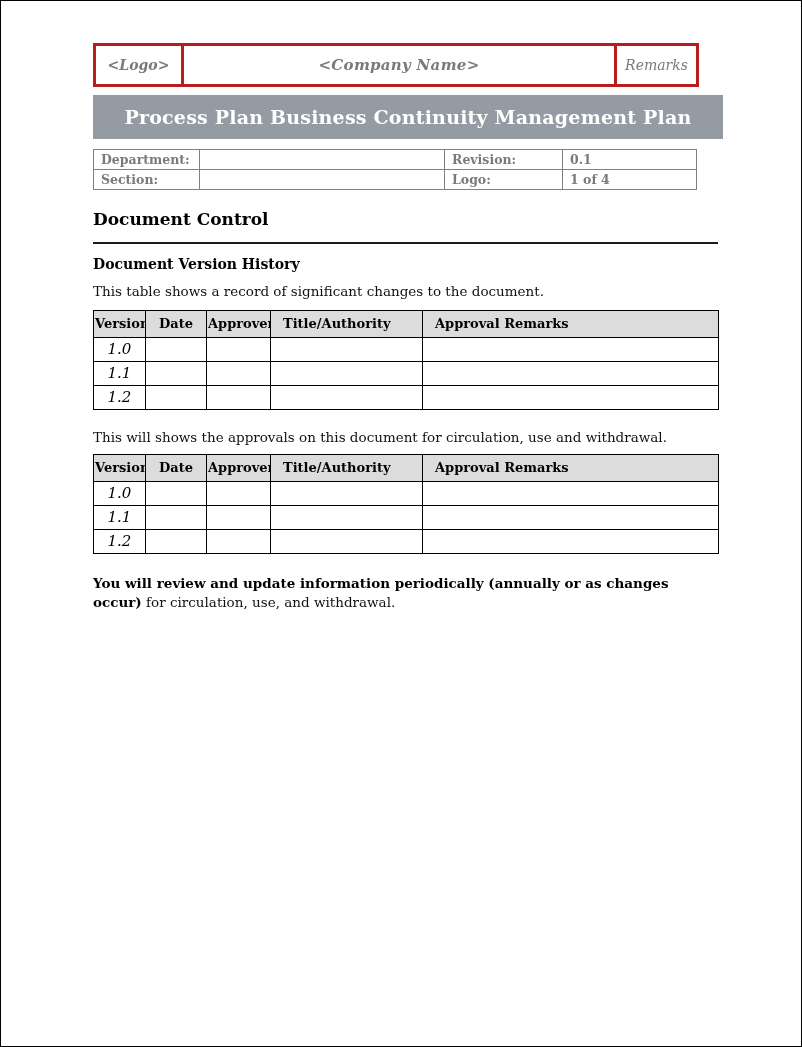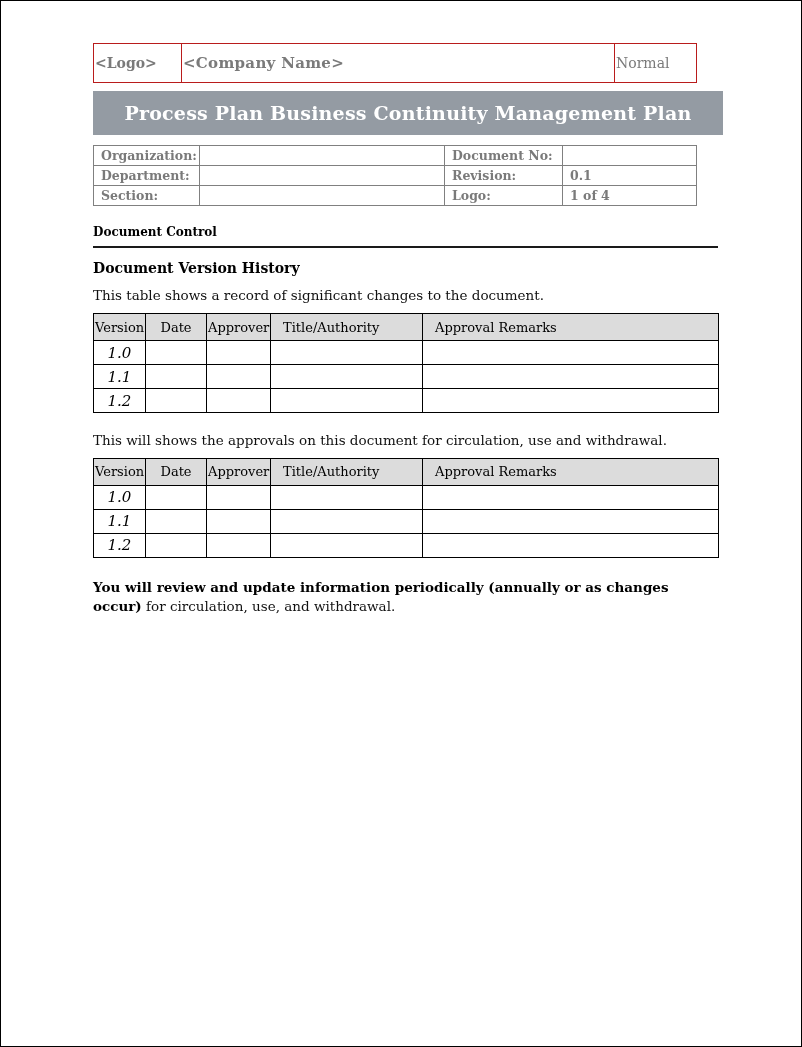--- a/index.html
+++ b/index.html
@@ -12,23 +12,24 @@
     color:#1c1c1c;
     overflow:hidden;
   }
   .content{position:absolute;left:92px;top:0;width:626px;}
 
   table{border-collapse:collapse;table-layout:fixed;}
 
   
   .header-table{width:603px;margin-top:42px;}
   .header-table td{
-    border:1px solid #b91c1c;
-    height:36px;vertical-align:middle;
+    border:3px solid #b91c1c;
+    height:36px;text-align:center;vertical-align:middle;
     overflow:hidden;
+    font-style:italic;
   }
   .logo-cell{font-weight:bold;color:#7a7a7a;font-size:14px;}
   .company-cell{font-weight:bold;color:#7a7a7a;font-size:15px;letter-spacing:.3px;}
   .normal-cell{color:#7a7a7a;font-size:14px;}
 
   
   .banner{
     margin-top:8px;width:630px;height:44px;
     background:#949ba3;color:#ffffff;
     font-weight:bold;font-size:19px;letter-spacing:.2px;
@@ -40,34 +41,34 @@
   .info-table{width:603px;margin-top:10px;font-size:12.5px;}
   .info-table td{
     border:1px solid #808080;height:19px;
     padding:0 7px;vertical-align:middle;overflow:hidden;
   }
   .info-label,.info-value{font-weight:bold;color:#7a7a7a;}
 
   
   .doc-control-heading{
     margin:19px 0 0 0;width:625px;
-    font-size:12px;font-weight:bold;color:#000;
-    line-height:1.25;padding-bottom:6px;
+    font-size:17px;font-weight:bold;color:#000;
+    line-height:1.25;padding-bottom:12px;
     border-bottom:2px solid #1a1a1a;
   }
   .sub-heading{margin:11px 0 0 0;font-size:14px;font-weight:bold;color:#000;line-height:1.3;}
   .desc{margin:9px 0 0 0;font-size:13.5px;line-height:1.35;color:#111;}
 
   
   .data-table{width:625px;margin-top:9px;font-size:13px;color:#000;}
   .data-table th,.data-table td{
     border:1.5px solid #000;overflow:hidden;vertical-align:middle;
   }
   .data-table th{
-    background:#dcdcdc;height:24px;font-size:13px;font-weight:normal;
+    background:#dcdcdc;height:24px;font-size:13px;font-weight:bold;
   }
   .data-table td{height:21px;font-size:15px;font-style:italic;}
   .al-c{text-align:center;}
   .al-l{text-align:left;padding-left:12px;}
 
   
   .review-note{
     margin:20px 0 0 0;width:625px;
     font-size:13.5px;line-height:1.4;color:#111;
   }
@@ -82,43 +83,37 @@
     <table class="header-table">
       <colgroup>
           <col style="width:88px">
           <col style="width:433px">
           <col style="width:82px">
         </colgroup>
       <tbody>
           <tr>
         <td class="logo-cell">&lt;Logo&gt;</td>
         <td class="company-cell">&lt;Company Name&gt;</td>
-        <td class="normal-cell">Normal</td>
+        <td class="normal-cell">Remarks</td>
       </tr>
     </tbody>
       </table>
 
     <div class="banner">
       <span>Process Plan Business Continuity Management Plan</span>
     </div>
 
     <table class="info-table">
       <colgroup>
           <col style="width:106px">
           <col style="width:245px">
           <col style="width:118px">
           <col style="width:134px">
         </colgroup>
       <tbody>
-          <tr>
-        <td class="info-label">Organization:</td>
-        <td class="info-value"></td>
-        <td class="info-label">Document No:</td>
-        <td class="info-value"></td>
-      </tr>
       <tr>
         <td class="info-label">Department:</td>
         <td class="info-value"></td>
         <td class="info-label">Revision:</td>
         <td class="info-value">0.1</td>
       </tr>
       <tr>
         <td class="info-label">Section:</td>
         <td class="info-value"></td>
         <td class="info-label">Logo:</td>

